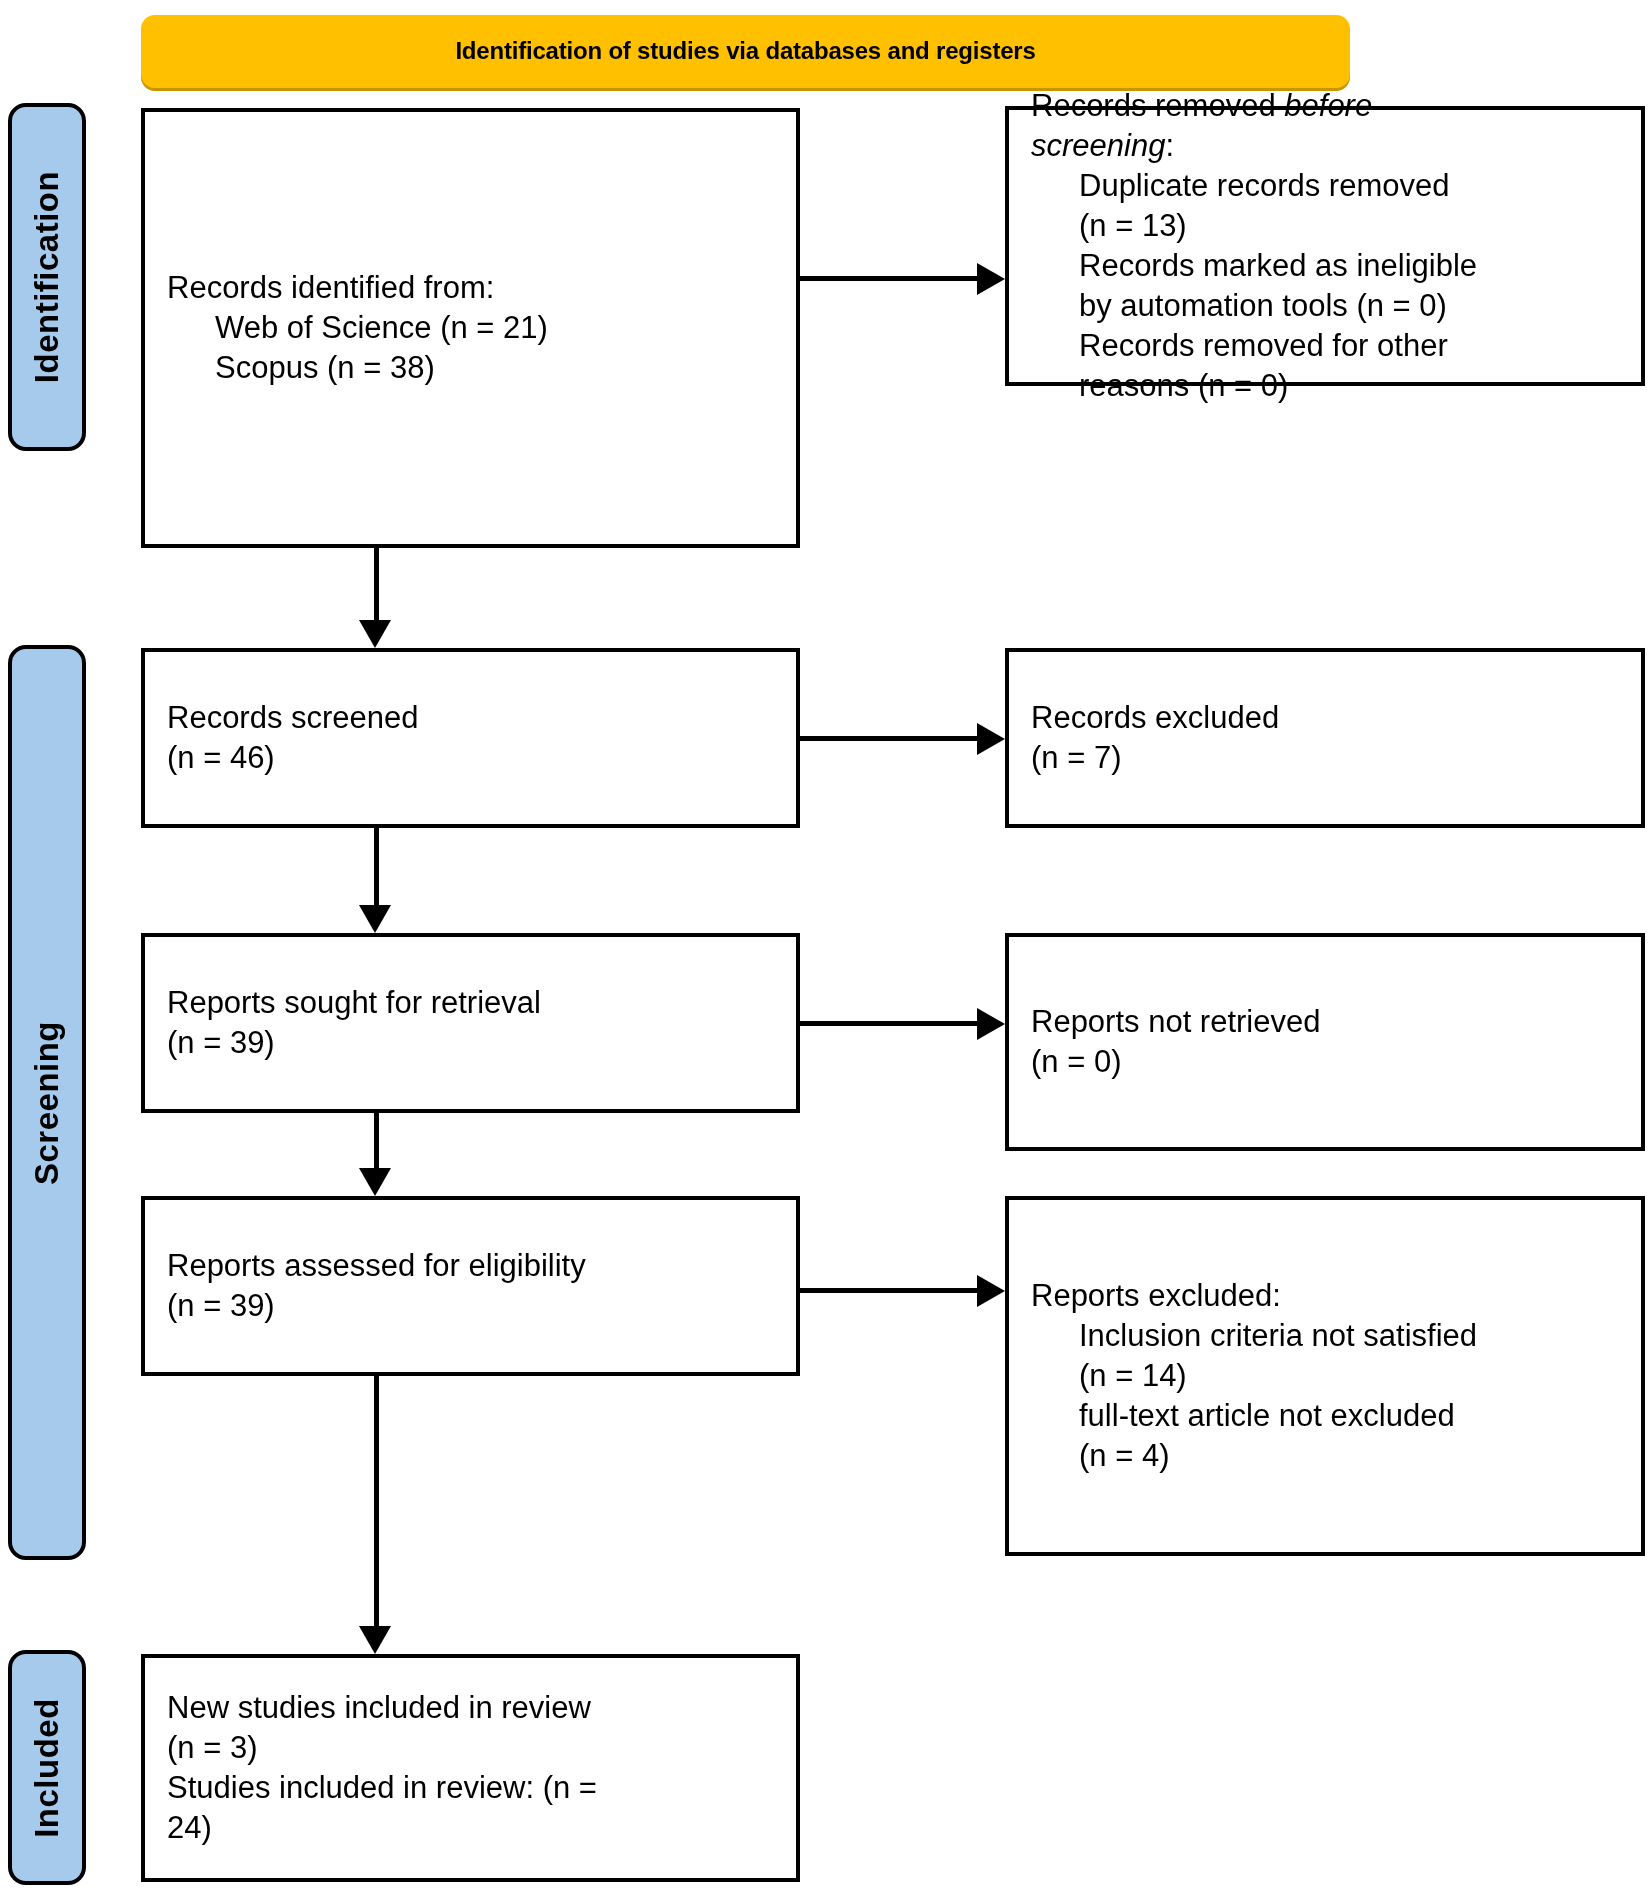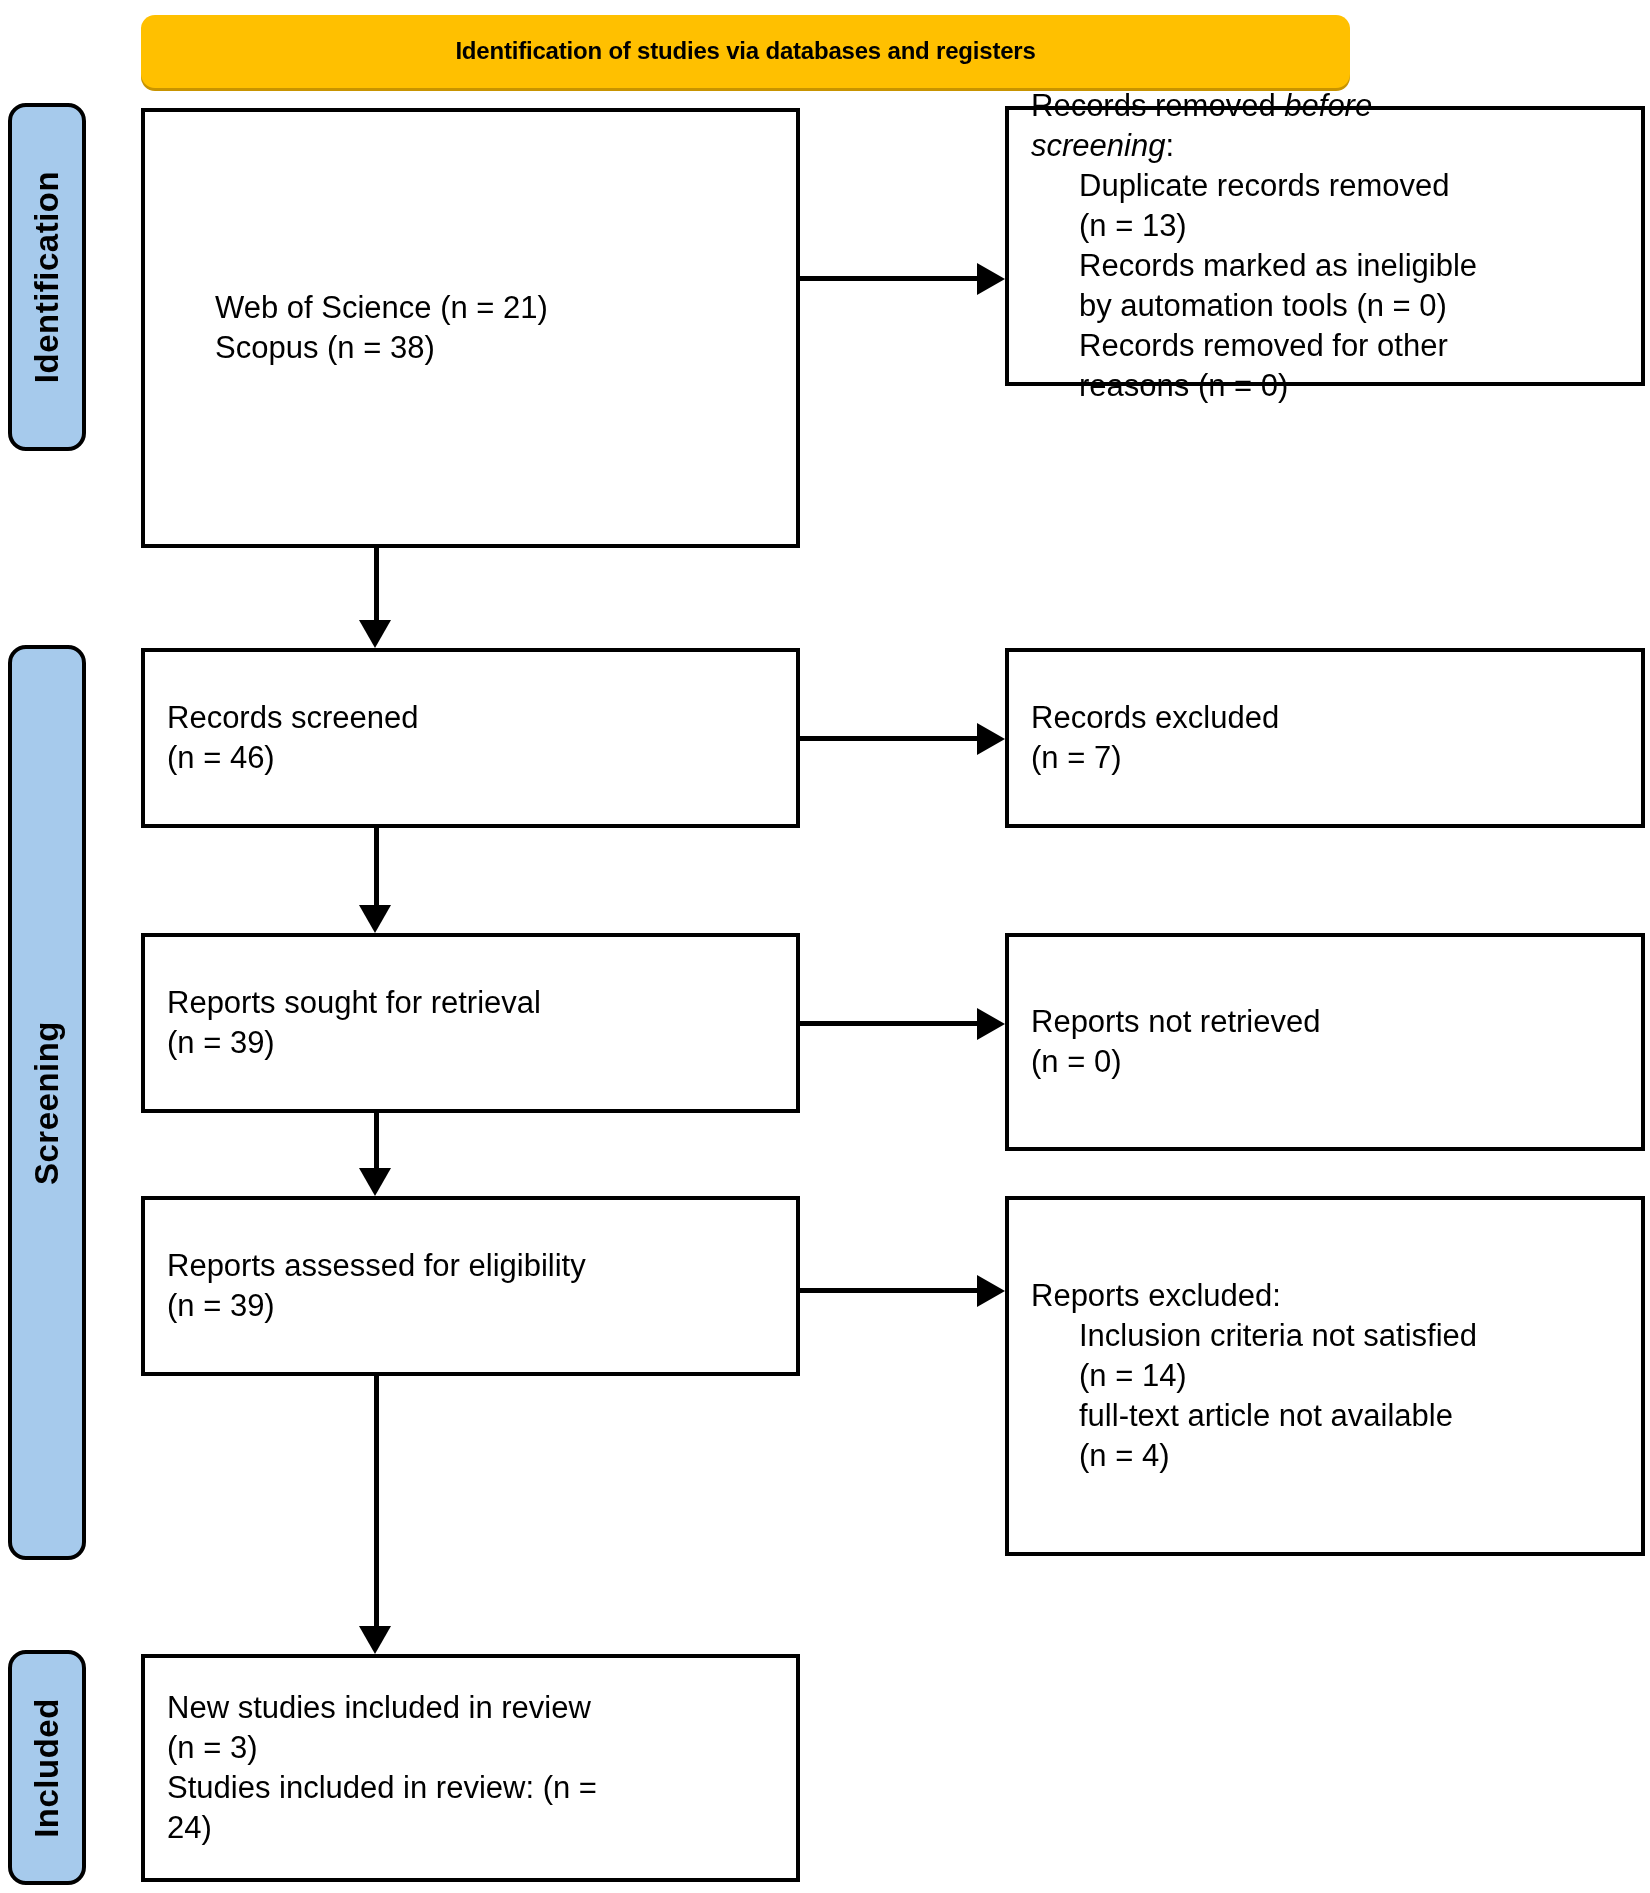--- a/index.html
+++ b/index.html
@@ -166,20 +166,21 @@
   </div>
   <div class="stage" id="stage-screening">
     <span class="stage-label">Screening</span>
   </div>
   <div class="stage" id="stage-included">
     <span class="stage-label">Included</span>
   </div>
 
   <div class="box" id="box-identified">
     <div class="box-inner">
+      <div class="line">Records identified from:</div>
       <div class="line indent">Web of Science (n = 21)</div>
       <div class="line indent">Scopus (n = 38)</div>
     </div>
   </div>
 
   <div class="box" id="box-removed">
     <div class="box-inner">
       <div class="line"><span>Records removed </span><em>before</em></div>
       <div class="line"><em>screening</em><span>:</span></div>
       <div class="line indent">Duplicate records removed</div>
@@ -224,21 +225,21 @@
       <div class="line">Reports assessed for eligibility</div>
       <div class="line">(n = 39)</div>
     </div>
   </div>
 
   <div class="box" id="box-reports-excl">
     <div class="box-inner">
       <div class="line">Reports excluded:</div>
       <div class="line indent">Inclusion criteria not satisfied</div>
       <div class="line indent">(n = 14)</div>
-      <div class="line indent">full-text article not available</div>
+      <div class="line indent">full-text article not excluded</div>
       <div class="line indent">(n = 4)</div>
     </div>
   </div>
 
   <div class="box" id="box-included">
     <div class="box-inner">
       <div class="line">New studies included in review</div>
       <div class="line">(n = 3)</div>
       <div class="line">Studies included in review: (n =</div>
       <div class="line">24)</div>

